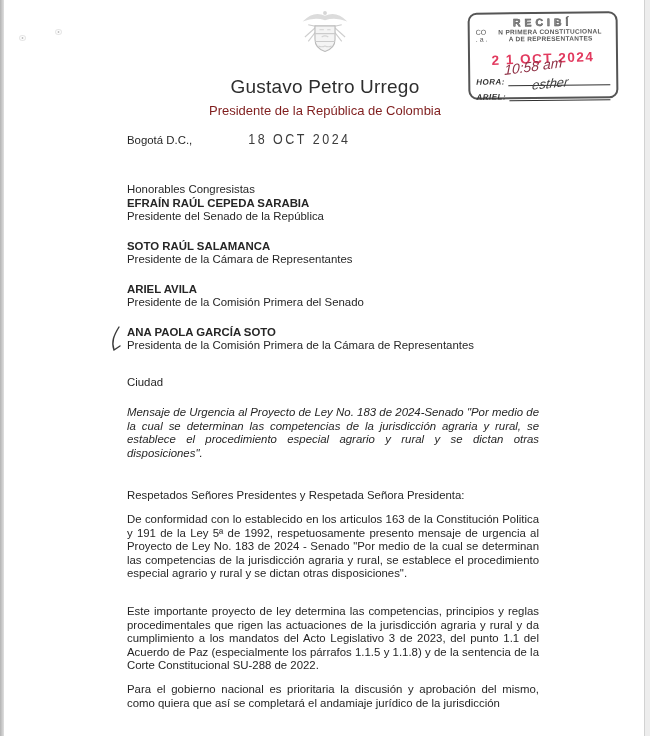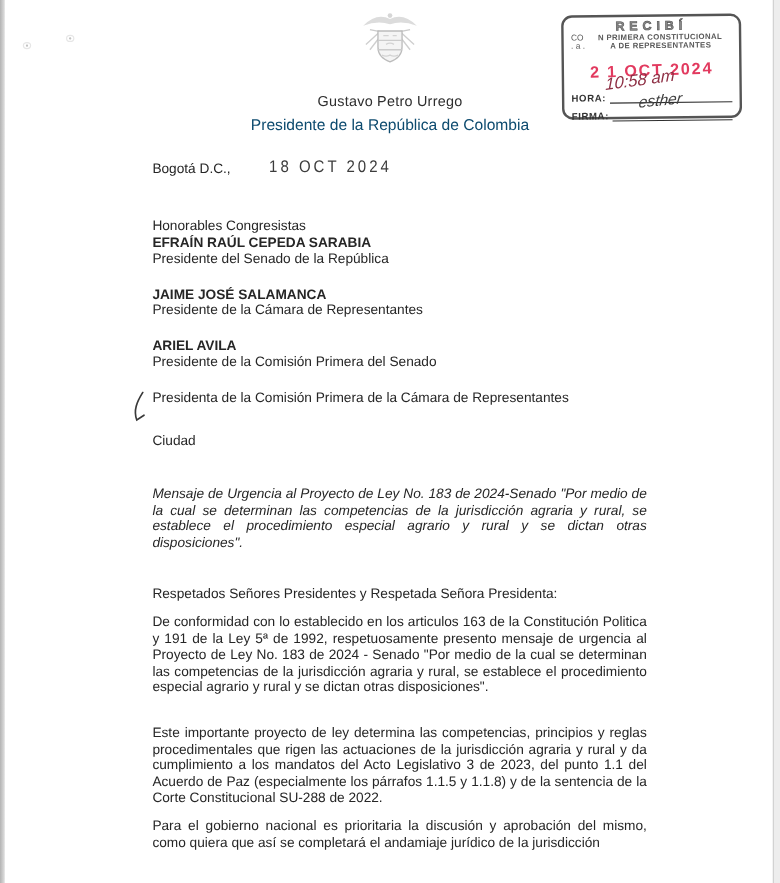--- a/index.html
+++ b/index.html
@@ -16,48 +16,48 @@
                 background:#ededed; border-left:1px solid #d2d2d2; }
   .speck { position:absolute; width:7px; height:6px; border-radius:50%;
            border:1px solid #e6e6e6;
            background:radial-gradient(circle,#c2c2c2 18%, transparent 40%); }
   .speck1 { left:19px; top:35px; }
   .speck2 { left:55px; top:29px; }
 
   
   .letterhead { position:absolute; left:0; top:8px; width:650px; text-align:center; }
   .coa { opacity:.85; }
-  .lh-name { margin-top:6px; font-size:12px; color:#2e2e2e; letter-spacing:.2px; }
-  .lh-title { margin-top:5px; font-size:13px; color:#0c4a6e; }
+  .lh-name { margin-top:6px; font-size:19px; color:#2e2e2e; letter-spacing:.2px; }
+  .lh-title { margin-top:5px; font-size:13px; color:#7f1d1d; }
 
   
   .stamp { position:absolute; left:468px; top:12px; width:150px; height:87px;
            border:2px solid #555555; border-radius:9px; background:rgba(255,255,255,.9);
            transform:rotate(-.6deg); padding:2px 6px 0 6px; font-size:6.5px; color:#4c4c4c; }
   .stamp-title { text-align:center; font-size:10.5px; font-weight:bold; letter-spacing:4px;
                  color:#8a8a8a; -webkit-text-stroke:.5px #4f4f4f; }
   .stamp-row { display:flex; align-items:baseline; line-height:7px; }
   .stamp-prefix { flex:none; margin-right:4px; font-size:7px; color:#5a5a5a; }
   .stamp-small { flex:1; text-align:center; letter-spacing:.3px; font-weight:bold; color:#5a5a5a; }
   .stamp-date { margin-top:9px; text-align:center; font-size:13.5px; font-weight:bold;
                 color:#e23a5f; letter-spacing:1.5px; transform:rotate(-1.5deg);
                 font-family:"Liberation Sans", sans-serif; }
   .stamp-field { display:flex; align-items:flex-end; margin-top:11px; }
   .stamp-field.firma { margin-top:6px; }
-  .stamp-label { flex:none; font-size:8px; font-weight:bold; letter-spacing:.5px; color:#333; }
+  .stamp-label { flex:none; font-size:8px; font-weight:bold; letter-spacing:.5px; color:#333;font-style:italic; }
   .stamp-line { flex:1; border-bottom:1.6px solid #2f2f2f; height:9px; margin-left:3px; }
   .hand { position:absolute; font-style:italic; white-space:nowrap; }
   .hand-hora  { left:34px; top:44px; font-size:14px; color:#8e2f44;
                 transform:rotate(-7deg) skewX(-8deg); }
   .hand-firma { left:62px; top:62px; font-size:13px; color:#3f3f3f;
                 transform:rotate(-5deg) skewX(-12deg); }
 
   
   .dateline { position:absolute; left:127px; top:133px; display:flex; align-items:baseline;
-              font-size:11.4px; }
+              font-size:11.4px;gap:24px; }
   .date-stamp { margin-left:32px; font-size:12.5px; color:#3c3c3c; letter-spacing:2.5px;
                 transform:scaleY(1.12); transform-origin:left bottom; }
 
   
   .recipients { position:absolute; left:127px; top:183px; width:420px;
                 font-size:11.4px; line-height:13.5px; }
   .rgroup { margin-bottom:16px; position:relative; }
   .rname { font-weight:bold; }
   .rcity { margin-top:23px; }
   .tick { position:absolute; left:-20px; top:309px; }
@@ -112,50 +112,51 @@
     <div class="stamp-row">
       <span class="stamp-prefix">. a .</span>
       <span class="stamp-small">A DE REPRESENTANTES</span>
     </div>
     <div class="stamp-date">2 1 OCT 2024</div>
     <div class="stamp-field">
       <span class="stamp-label">HORA:</span>
       <span class="stamp-line"></span>
     </div>
     <div class="stamp-field firma">
-      <span class="stamp-label">FIRMA:</span>
+      <span class="stamp-label">ARIEL:</span>
       <span class="stamp-line"></span>
     </div>
     <span class="hand hand-hora">10:58 am</span>
     <span class="hand hand-firma">esther</span>
   </div>
 
   <div class="dateline">
     <span>Bogotá D.C.,</span>
     <span class="date-stamp">18 OCT 2024</span>
   </div>
 
   <div class="recipients">
     <div class="rgroup">
       <div>Honorables Congresistas</div>
       <div class="rname">EFRAÍN RAÚL CEPEDA SARABIA</div>
       <div>Presidente del Senado de la República</div>
     </div>
     <div class="rgroup">
-      <div class="rname">JAIME JOSÉ SALAMANCA</div>
+      <div class="rname">SOTO RAÚL SALAMANCA</div>
       <div>Presidente de la Cámara de Representantes</div>
     </div>
     <div class="rgroup">
       <div class="rname">ARIEL AVILA</div>
       <div>Presidente de la Comisión Primera del Senado</div>
     </div>
     <div class="rgroup">
       <svg class="tick" width="16" height="28" viewBox="0 0 16 28" style="position:absolute;left:-20px;top:0;">
         <path d="M12,1 C7,9 4,16 7,24 l6,-4" stroke="#3a3a3a" stroke-width="1.4" fill="none" stroke-linecap="round"></path>
       </svg>
+      <div class="rname">ANA PAOLA GARCÍA SOTO</div>
       <div>Presidenta de la Comisión Primera de la Cámara de Representantes</div>
     </div>
     <div class="rcity">Ciudad</div>
   </div>
 
   <div class="subject">
     <span class="subject-text">Mensaje de Urgencia al Proyecto de Ley No. 183 de 2024-Senado "Por medio de la cual se determinan las competencias de la jurisdicción agraria y rural, se establece el procedimiento especial agrario y rural y se dictan otras disposiciones".</span>
   </div>
 
   <div class="salutation">Respetados Señores Presidentes y Respetada Señora Presidenta:</div>

